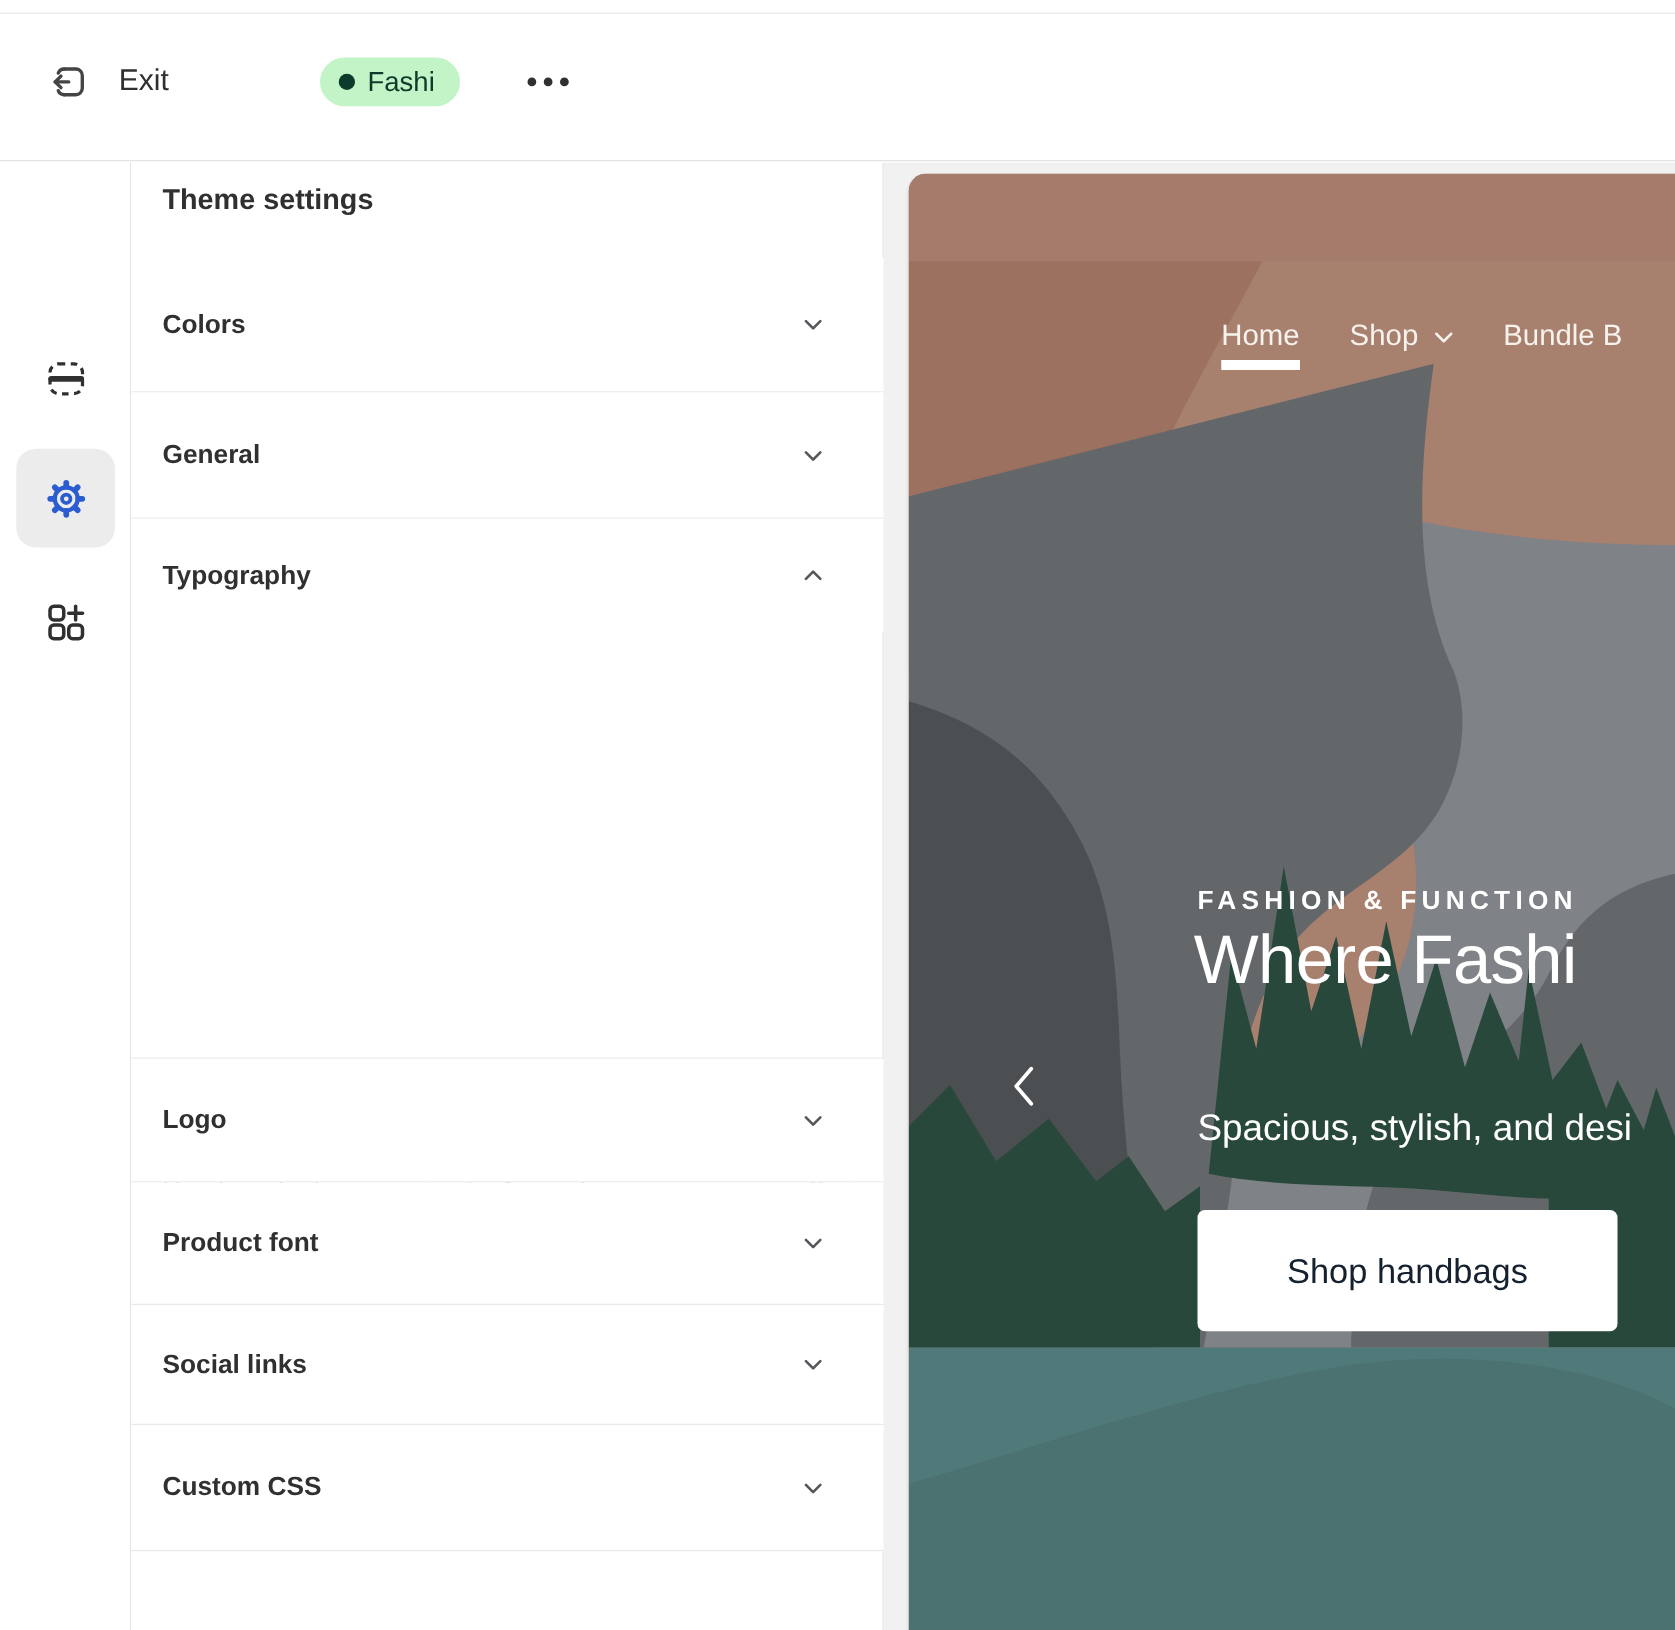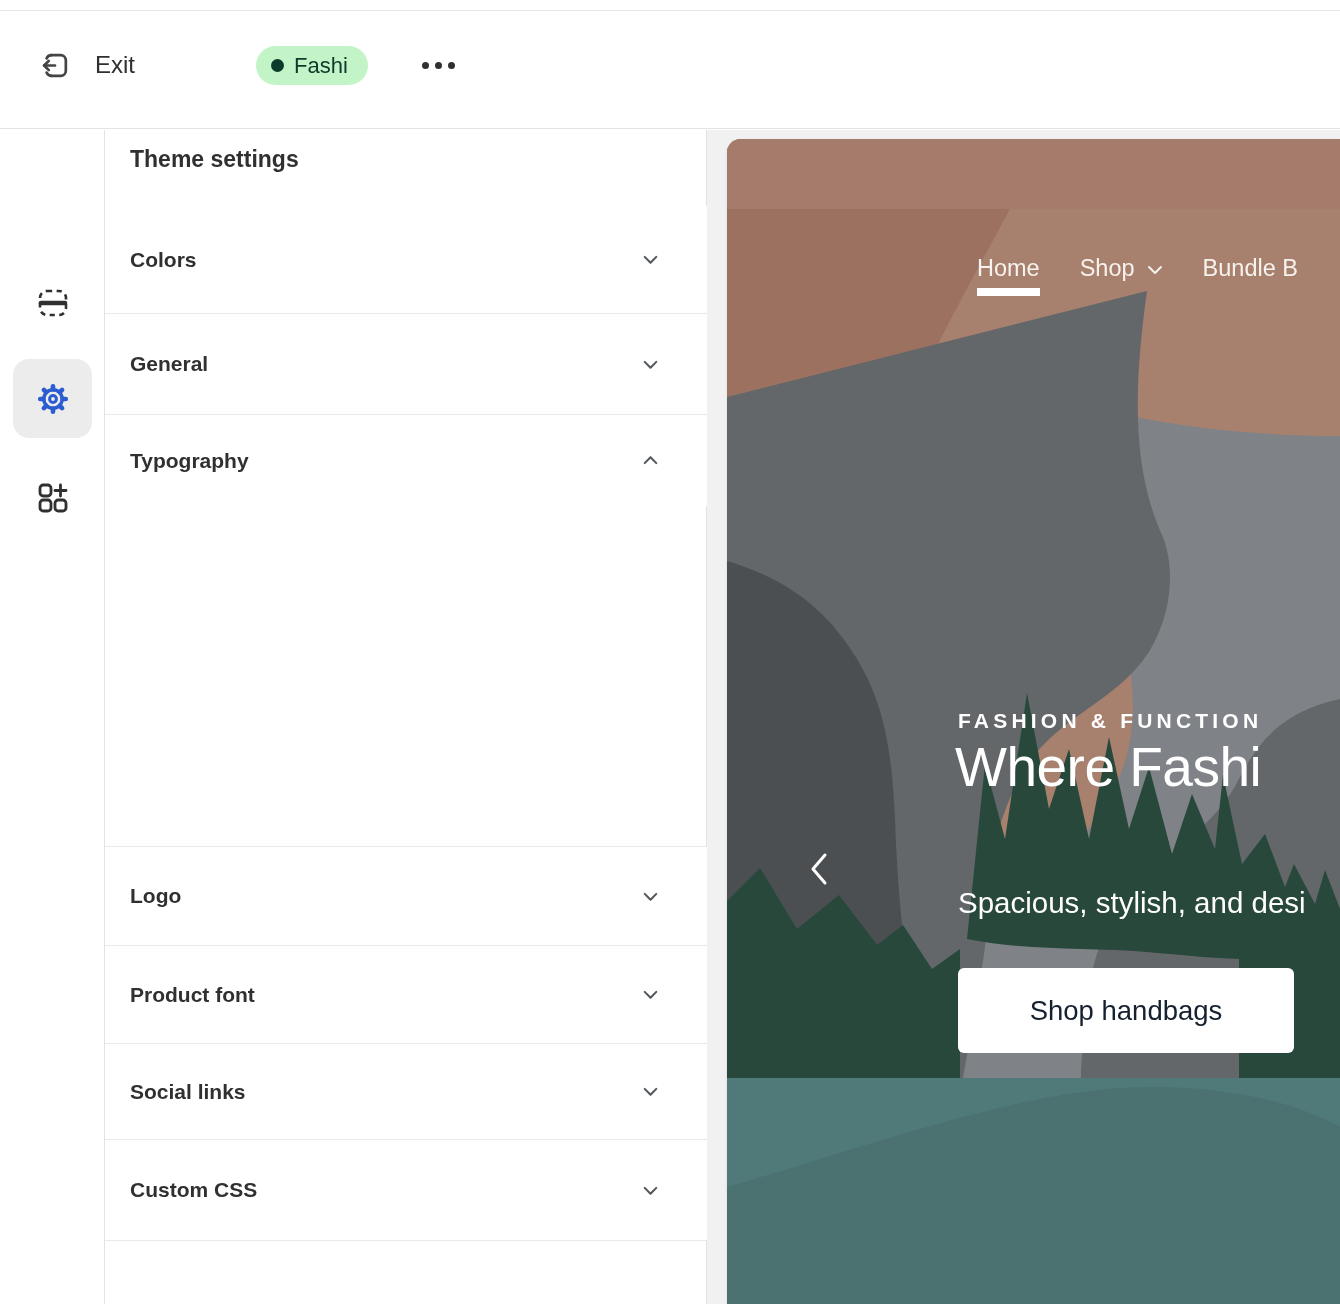--- a/index.html
+++ b/index.html
@@ -66,21 +66,21 @@
   .scene { position:absolute; left:0; top:0; width:613px; height:1165px; display:block; }
 
   .pnav { position:absolute; left:250px; top:116px; display:flex; align-items:flex-start; gap:40px; white-space:nowrap; }
   .pnav a { font-size:23.5px; color:#f7f2ee; text-decoration:none; display:flex; align-items:center; }
   .pnav a.active .t { border-bottom:8px solid #ffffff; padding-bottom:6px; }
   .pnav .chev { margin-left:12px; margin-top:3px; }
 
   .eyebrow { position:absolute; left:231px; top:570px; font-size:21px; font-weight:700; letter-spacing:4.2px; color:#fff; white-space:nowrap; }
   .hero-h { position:absolute; left:228px; top:596px; font-size:55px; font-weight:400; letter-spacing:-0.5px; color:#fff; white-space:nowrap; }
   .hero-s { position:absolute; left:231px; top:731px; font-size:29.5px; font-weight:400; color:#fff; white-space:nowrap;margin-top:16px; }
-  .cta { position:absolute; left:231px; top:829px; width:336px; height:85px; background:#fff; border:none; border-radius:6px; font-family:inherit; font-size:27.5px; font-weight:500; color:#15212f; cursor:pointer; }
+  .cta { position:absolute; left:231px; top:829px; width:336px; height:97px; background:#fff; border:none; border-radius:6px; font-family:inherit; font-size:27.5px; font-weight:500; color:#15212f; cursor:pointer; }
   .carousel-prev { position:absolute; left:68px; top:700px; width:48px; height:60px; background:none; border:none; cursor:pointer; display:flex; align-items:center; justify-content:center; }
 </style>
 </head>
 <body>
 
 <div class="app">
 
   <header class="topbar">
     <div class="window-line"></div>
 

